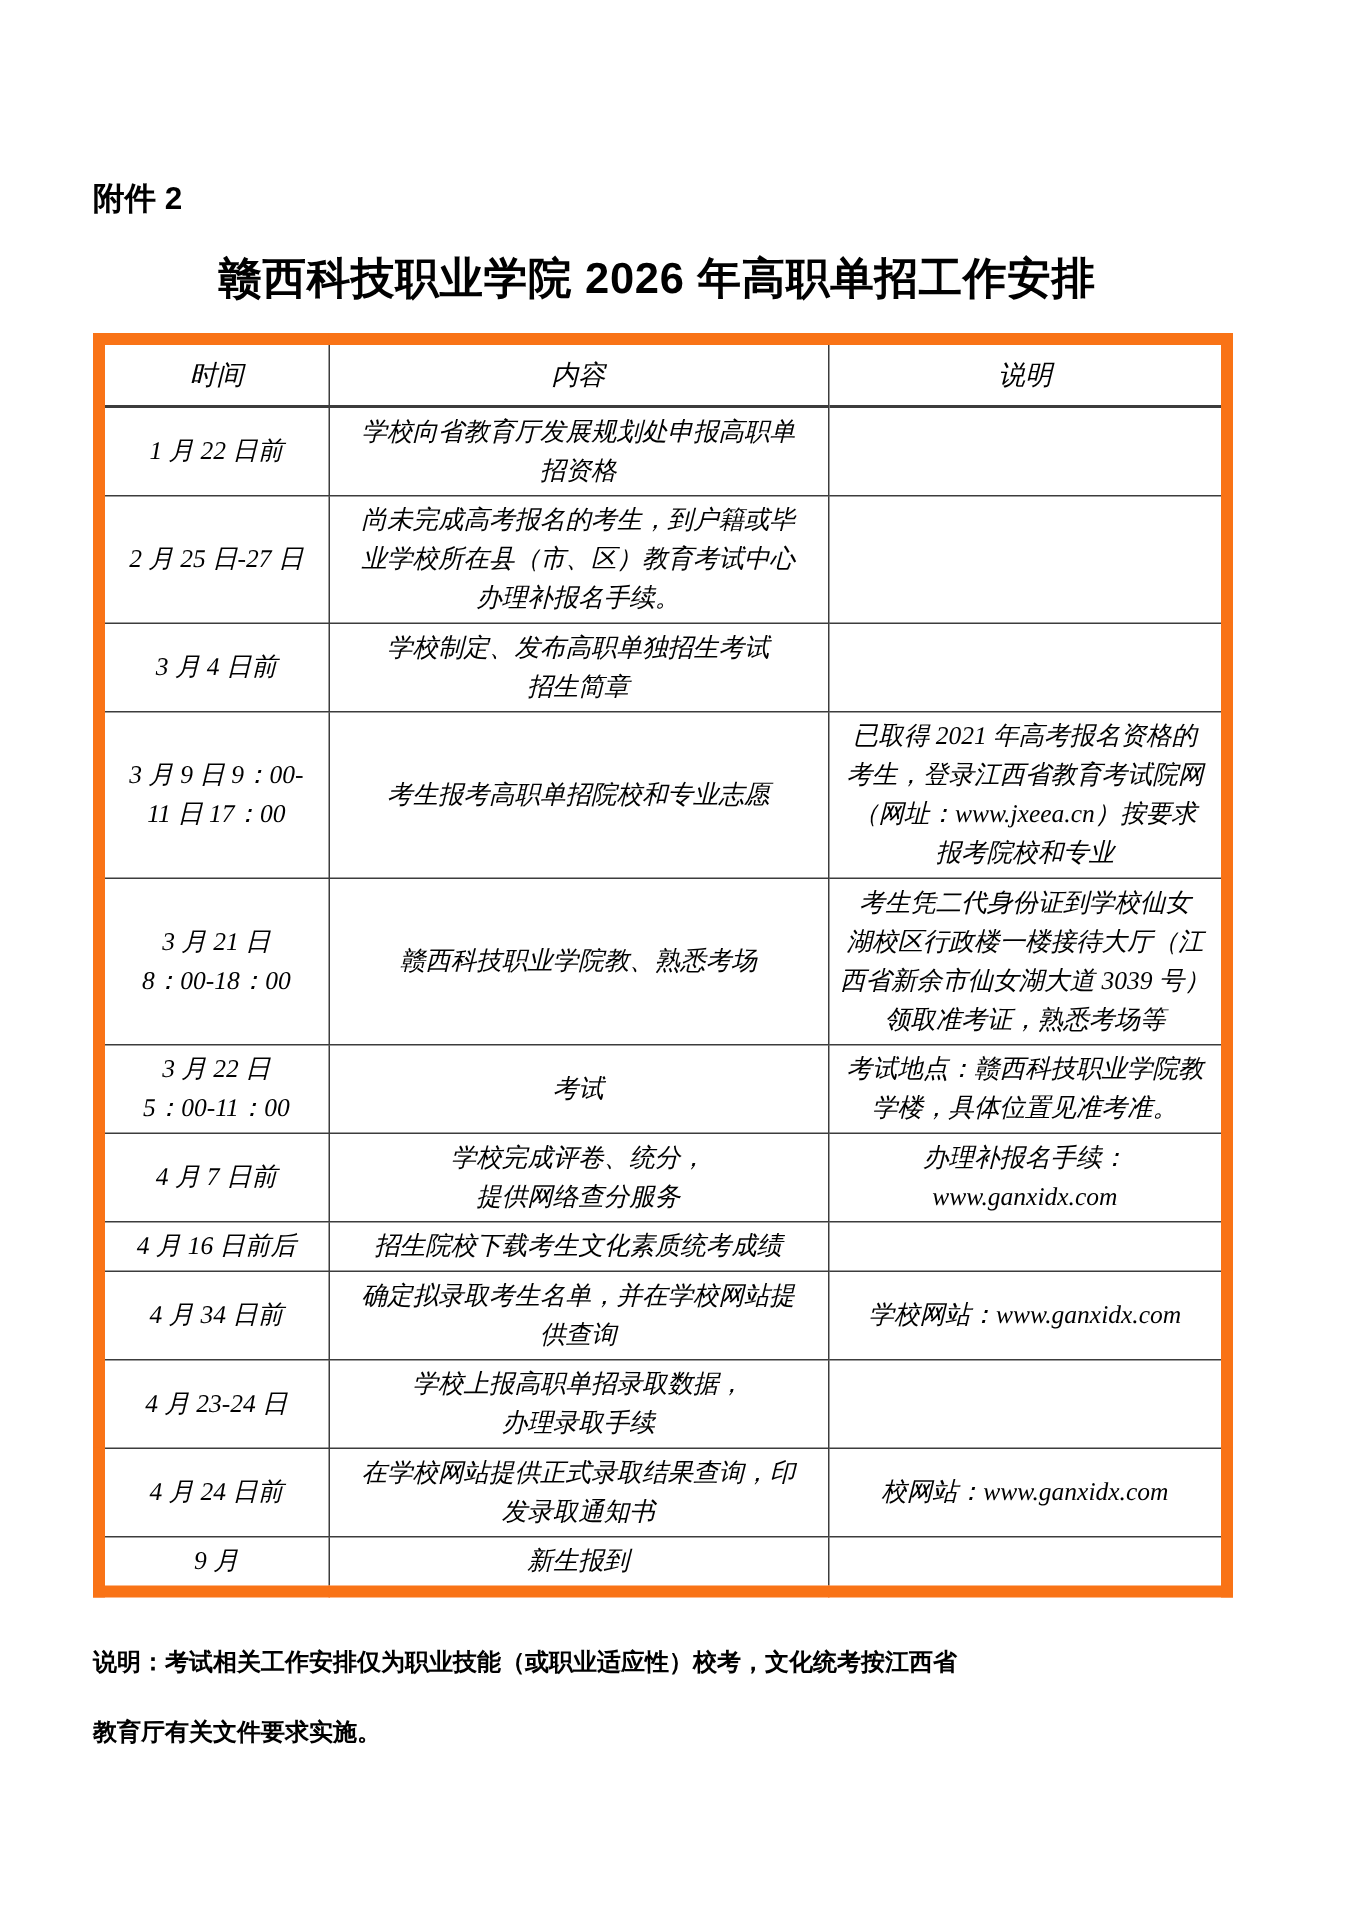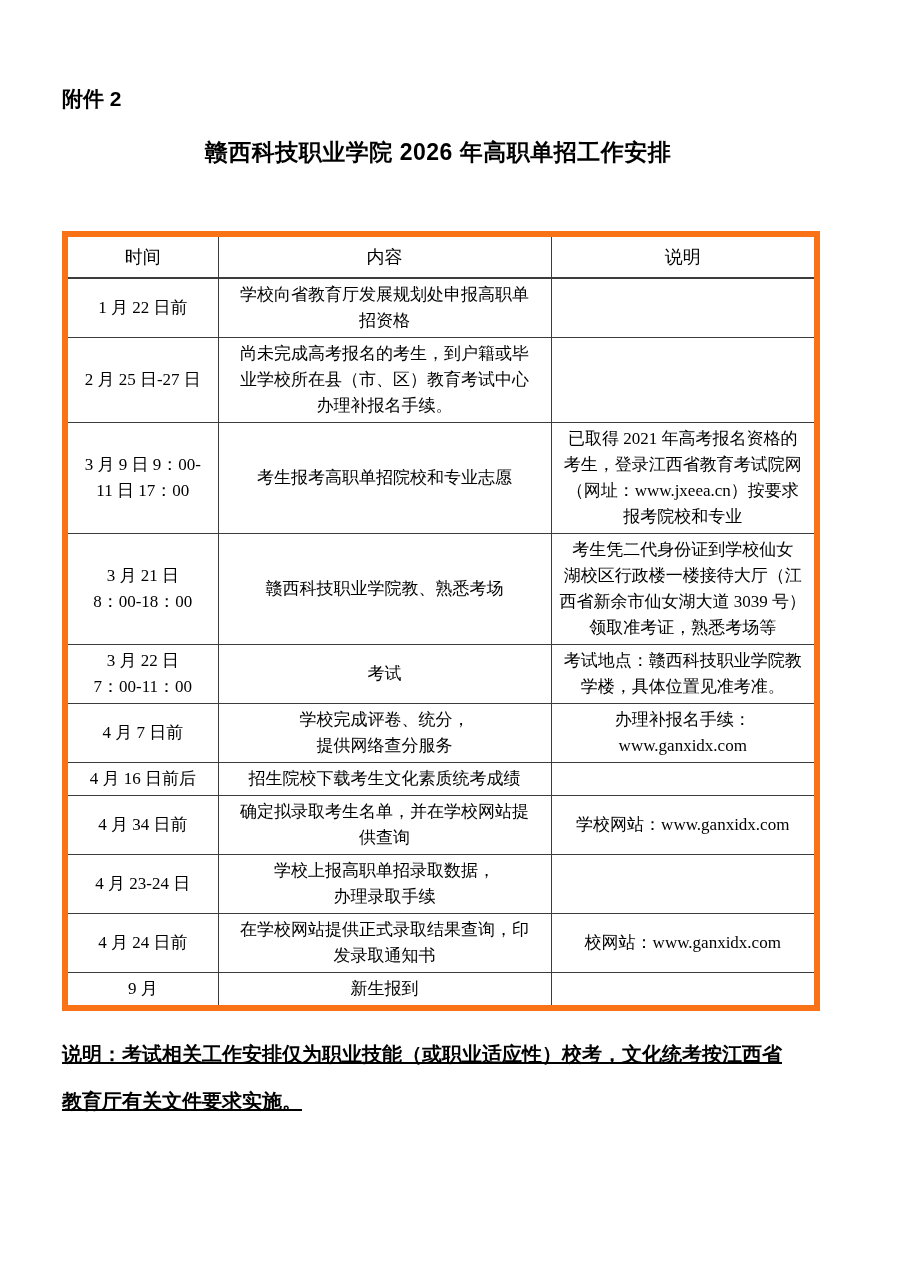--- a/index.html
+++ b/index.html
@@ -8,46 +8,47 @@
     background: #ffffff;
     color: #000000;
     font-family: "Liberation Serif", "DejaVu Serif", serif;
   }
   .page {
     position: relative;
     width: 900px;
     height: 1273px;
     background: #ffffff;
     box-sizing: border-box;
-    padding: 86px 86px 0 62px;
+    padding: 120px 86px 0 62px;
     overflow: hidden;
   }
   .attachment-label {
     font-family: "Liberation Sans", "DejaVu Sans", sans-serif;
     font-weight: bold;
     font-size: 21px;
     line-height: 26px;
     text-align: left;
   }
   .doc-title {
     font-family: "Liberation Sans", "DejaVu Sans", sans-serif;
     font-weight: bold;
-    font-size: 23px;
+    font-size: 29px;
     line-height: 32px;
     text-align: center;
     margin-top: 24px;
     width: 752px;
     letter-spacing: 0.5px;
   }
   table.schedule {
     border-collapse: collapse;
     table-layout: fixed;
     width: 752px;
-    margin-top: 63px;
-    border: 6px solid #f97316;
+    margin-top: 20px;
+    border: 8px solid #f97316;
+    font-style: italic;
   }
   col.col-time    { width: 153px; }
   col.col-content { width: 333px; }
   col.col-note    { width: 266px; }
   table.schedule th,
   table.schedule td {
     border: 1px solid #3c3c3c;
     text-align: center;
     vertical-align: middle;
     white-space: pre-line;
@@ -60,27 +61,26 @@
     border-bottom: 2px solid #3c3c3c;
   }
   table.schedule td {
     font-size: 17px;
     line-height: 26px;
     padding: 3px 4px;
   }
   .doc-note {
     margin-top: 20px;
     width: 752px;
-    font-size: 20px;
+    font-size: 16px;
     font-weight: bold;
     line-height: 47px;
     white-space: pre-line;
     text-align: left;
     font-family: "Liberation Serif", "DejaVu Serif", serif;
-    text-decoration: underline;
   }
 </style>
 </head>
 <body>
 
 <div class="page">
 
   <div class="attachment-label">附件 2</div>
 
   <div class="doc-title">赣西科技职业学院 2026 年高职单招工作安排</div>
@@ -107,20 +107,26 @@
   </tr>
 
   <tr>
     <td>2 月 25 日-27 日</td>
     <td>尚未完成高考报名的考生，到户籍或毕
 业学校所在县（市、区）教育考试中心
 办理补报名手续。</td>
     <td></td>
   </tr>
 
+  <tr>
+    <td>3 月 4 日前</td>
+    <td>学校制定、发布高职单独招生考试
+招生简章</td>
+    <td></td>
+  </tr>
 
   <tr>
     <td>3 月 9 日 9：00-
 11 日 17：00</td>
     <td>考生报考高职单招院校和专业志愿</td>
     <td>已取得 2021 年高考报名资格的
 考生，登录江西省教育考试院网
 （网址：www.jxeea.cn）按要求
 报考院校和专业</td>
   </tr>
@@ -130,21 +136,21 @@
 8：00-18：00</td>
     <td>赣西科技职业学院教、熟悉考场</td>
     <td>考生凭二代身份证到学校仙女
 湖校区行政楼一楼接待大厅（江
 西省新余市仙女湖大道 3039 号）
 领取准考证，熟悉考场等</td>
   </tr>
 
   <tr>
     <td>3 月 22 日
-7：00-11：00</td>
+5：00-11：00</td>
     <td>考试</td>
     <td>考试地点：赣西科技职业学院教
 学楼，具体位置见准考准。</td>
   </tr>
 
   <tr>
     <td>4 月 7 日前</td>
     <td>学校完成评卷、统分，
 提供网络查分服务</td>
     <td>办理补报名手续：

